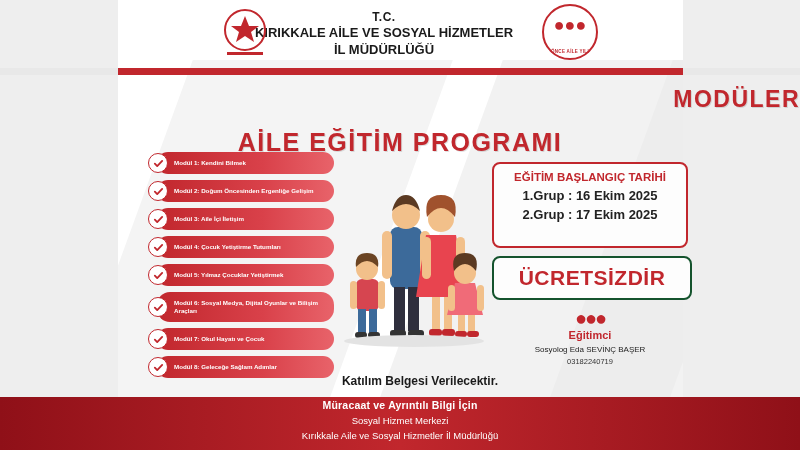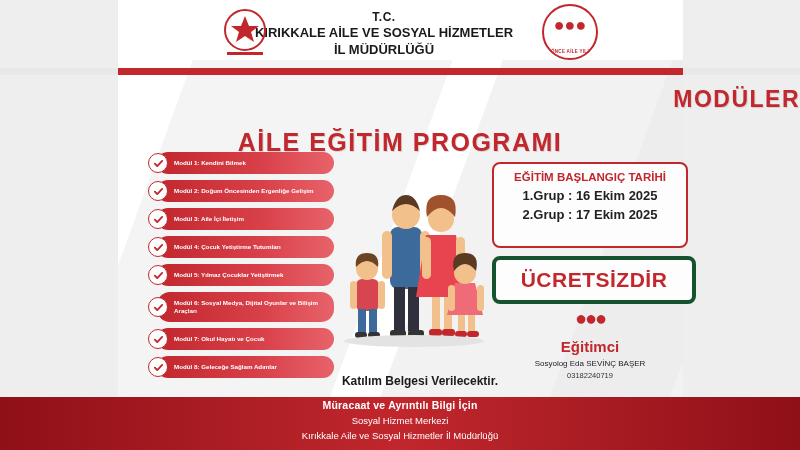--- a/index.html
+++ b/index.html
@@ -214,21 +214,21 @@
   .date-line {
     font-size: 13px;
     font-weight: bold;
     color: #222;
     margin-top: 4px;
   }
   .free-box {
     position: absolute;
     left: 492px; top: 256px;
     width: 196px; height: 40px;
-    border: 4px solid #14532d;
+    border: 2px solid #14532d;
     border-radius: 8px;
     background: rgba(255,255,255,.85);
     display: flex;
     align-items: center;
     justify-content: center;
     z-index: 4;
   }
   .free-box span {
     font-size: 21px;
     font-weight: bold;
@@ -244,24 +244,24 @@
     text-align: center;
     z-index: 4;
   }
   .inst-icon {
     font-size: 20px;
     color: #c1272d;
     line-height: 1;
     letter-spacing: -2px;
   }
   .inst-role {
-    font-size: 15px;
-    font-weight: bold;
-    color: #c1272d;
-    margin-top: 10px;
+    font-size: 11px;
+    font-weight: bold;
+    color: #c1272d;
+    margin-top: 1px;
   }
   .inst-name {
     font-size: 8px;
     font-weight: normal;
     color: #222;
     margin-top: 4px;
   }
   .inst-phone {
     font-size: 7.5px;
     color: #333;

